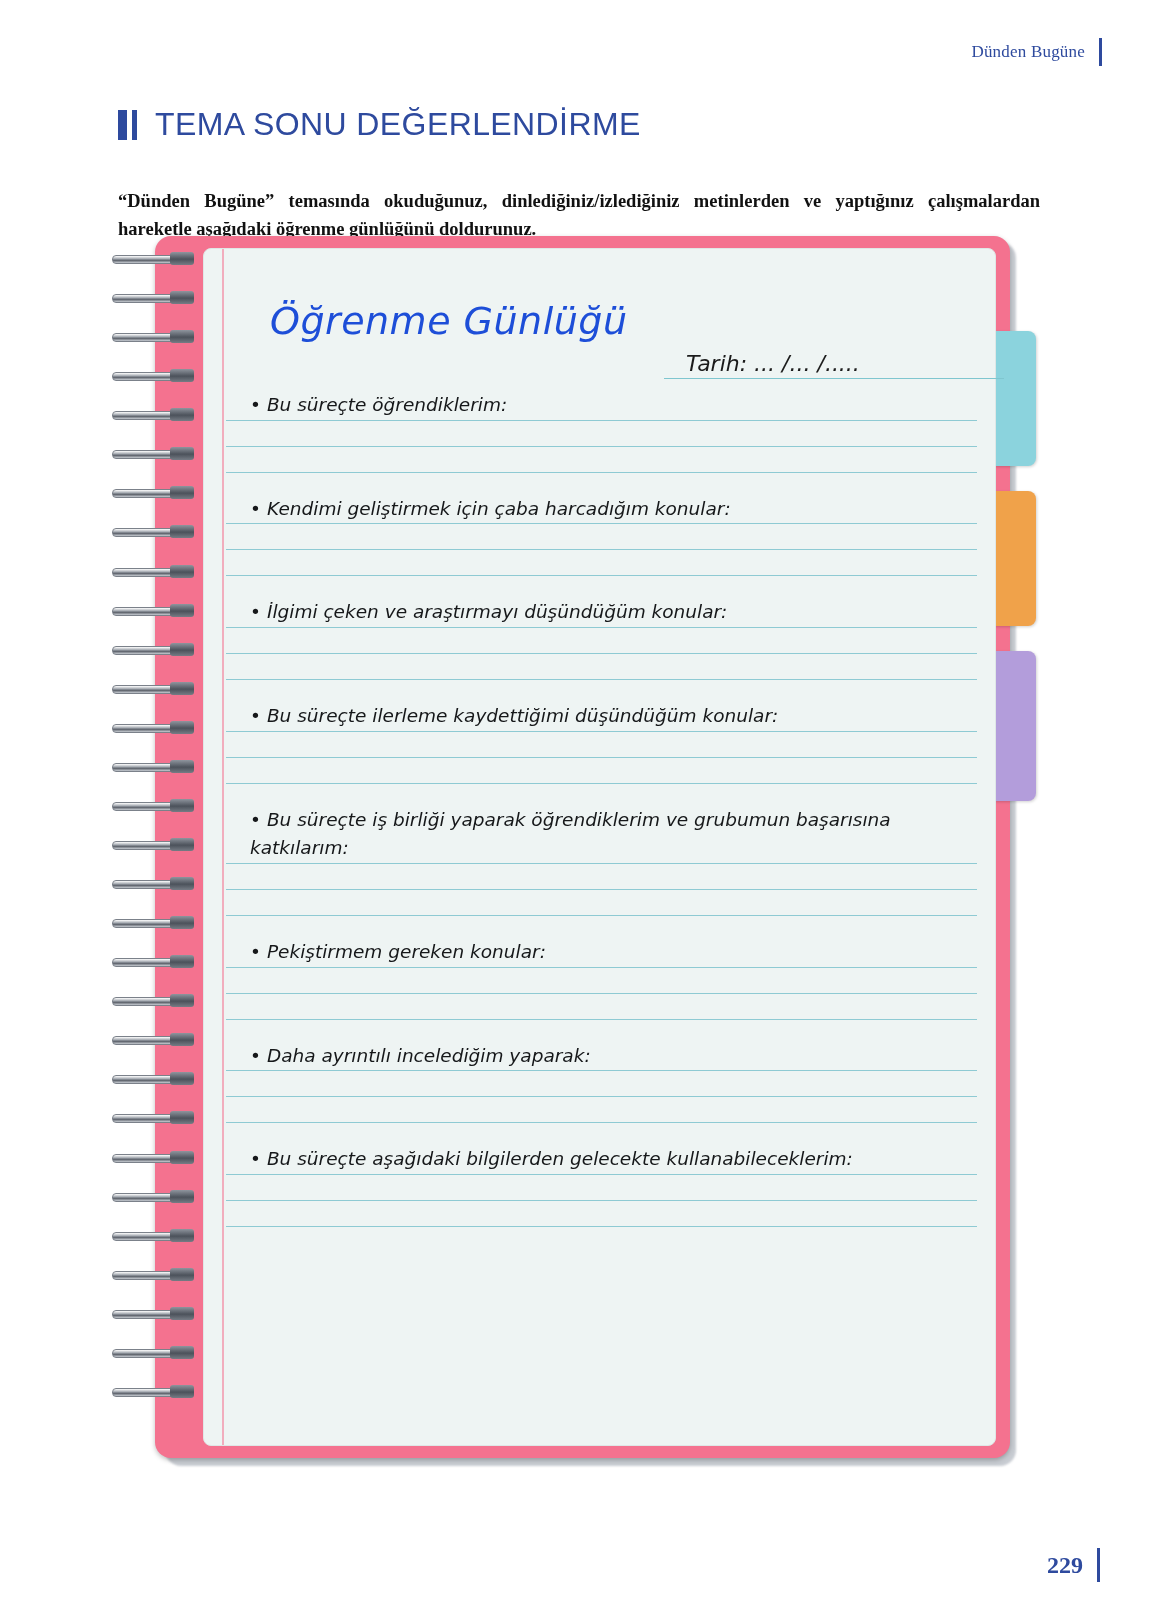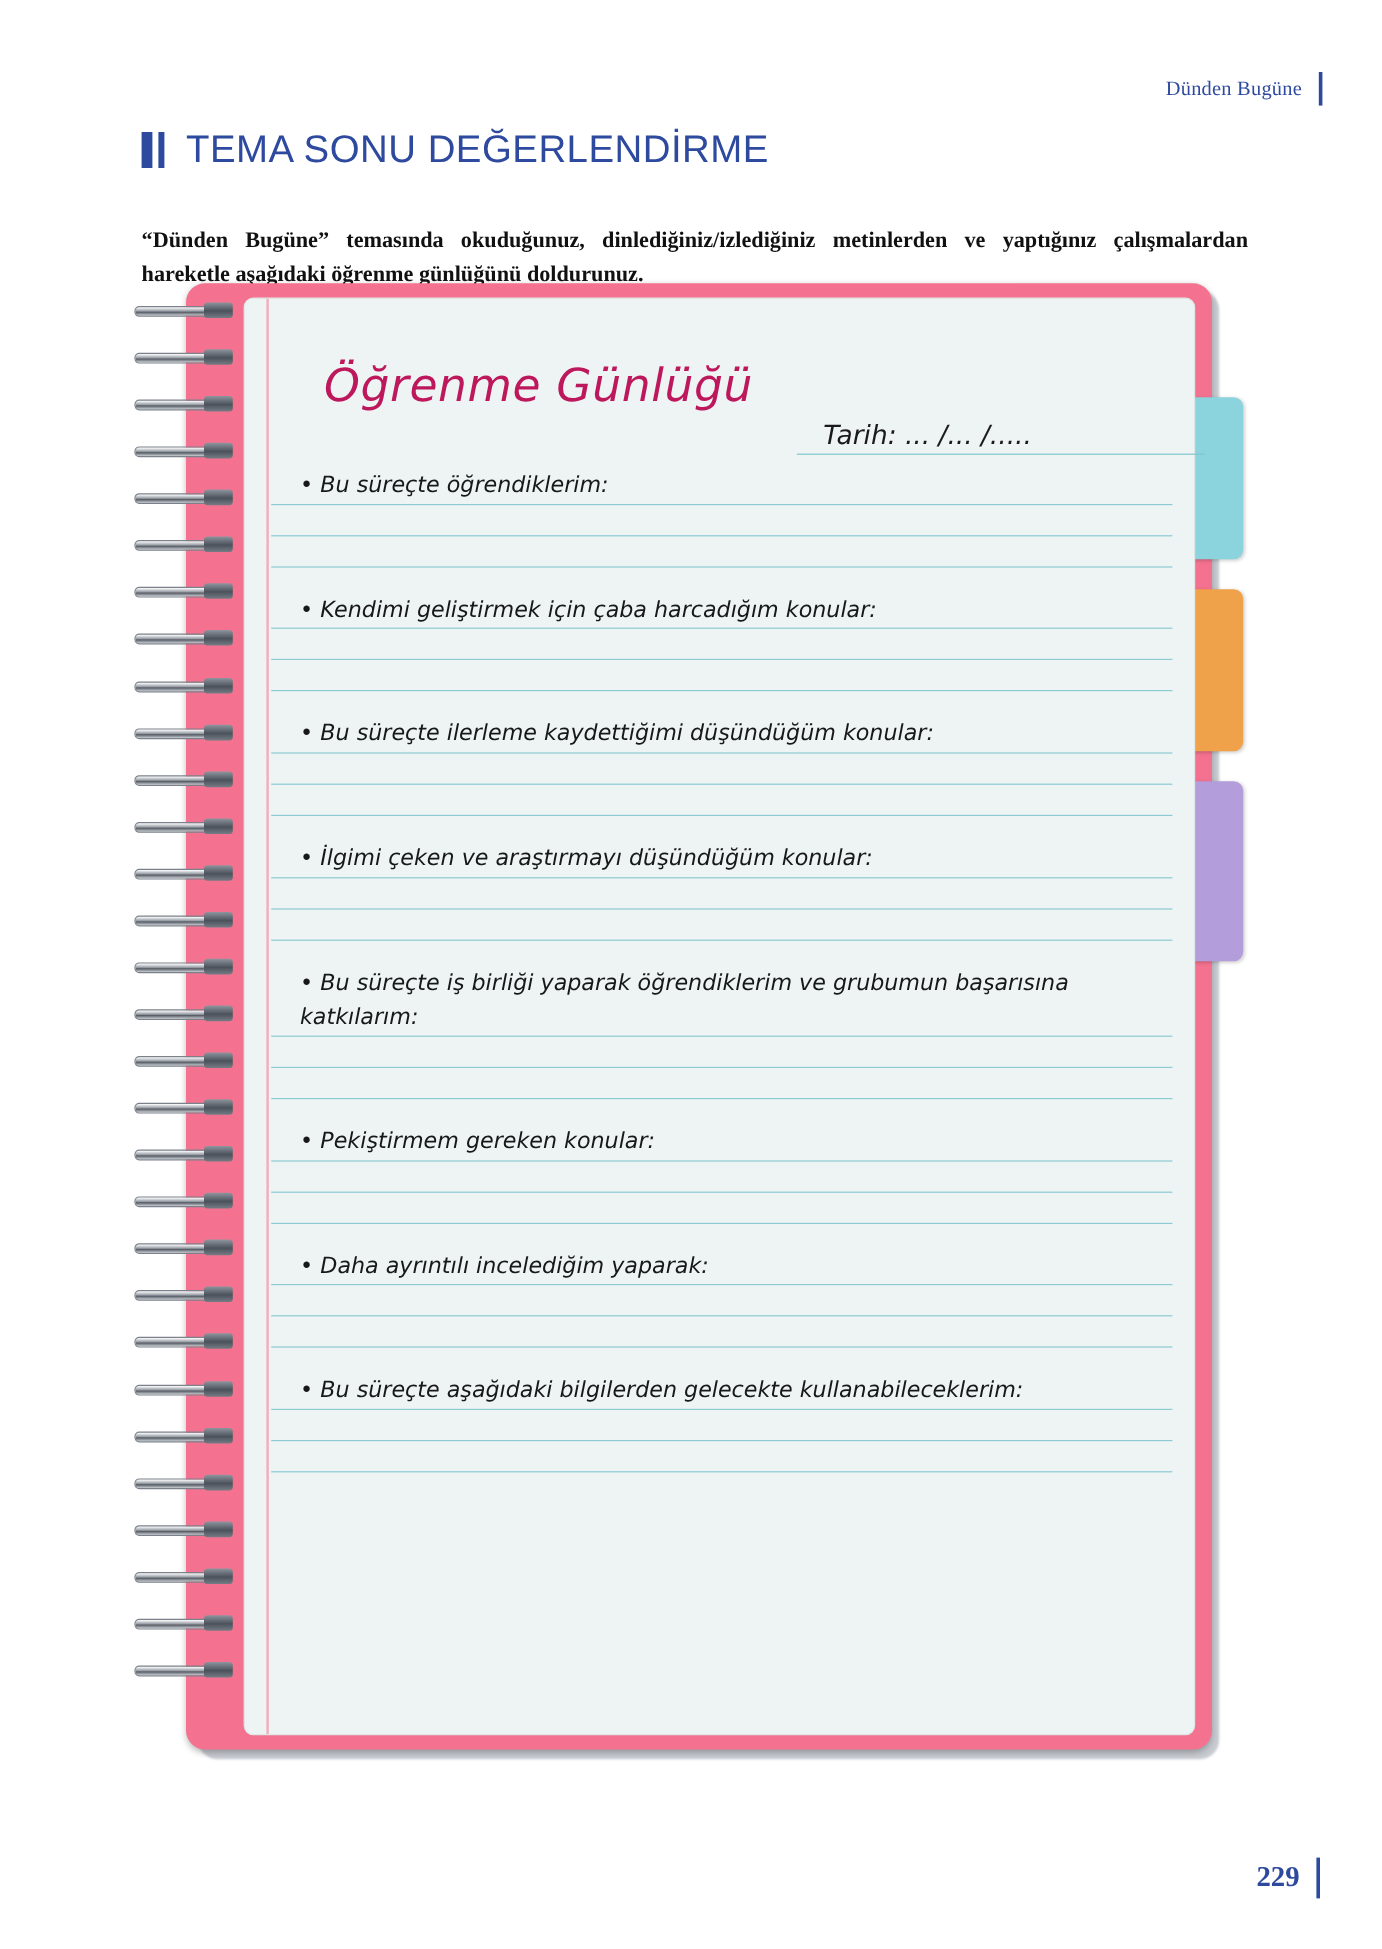--- a/index.html
+++ b/index.html
@@ -11,21 +11,21 @@
     width: 1152px;
     height: 1624px;
     position: relative;
     font-family: "Liberation Serif", serif;
     overflow: hidden;
   }
 
   
   .header-band {
     position: absolute;
-    top: 60px;
+    top: 38px;
     right: 50px;
     display: flex;
     align-items: center;
     gap: 14px;
   }
   .header-theme {
     font-family: "Liberation Serif", serif;
     font-size: 17px;
     color: #2e4a9e;
     letter-spacing: .2px;
@@ -162,21 +162,21 @@
   }
 
   
   .journal-title {
     position: absolute;
     top: 50px;
     left: 66px;
     font-family: "DejaVu Sans", sans-serif;
     font-size: 38px;
     font-style: italic;
-    color: #be185d;
+    color: #1d4ed8;
     letter-spacing: .5px;
   }
   .date-line {
     position: absolute;
     top: 102px;
     left: 460px;
     width: 340px;
   }
   .date-text {
     font-family: "DejaVu Sans", sans-serif;
@@ -294,29 +294,29 @@
         </div>
         <div class="field" style="margin-bottom: 22px;">
           <div class="field-label"><span class="bullet">•</span><span>Kendimi geliştirmek için çaba harcadığım konular:</span></div>
           <div class="rules">
             <div class="rule first"></div>
             <div class="rule"></div>
             <div class="rule"></div>
           </div>
         </div>
         <div class="field" style="margin-bottom: 22px;">
+          <div class="field-label"><span class="bullet">•</span><span>İlgimi çeken ve araştırmayı düşündüğüm konular:</span></div>
+          <div class="rules">
+            <div class="rule first"></div>
+            <div class="rule"></div>
+            <div class="rule"></div>
+          </div>
+        </div>
+        <div class="field" style="margin-bottom: 22px;">
           <div class="field-label"><span class="bullet">•</span><span>Bu süreçte ilerleme kaydettiğimi düşündüğüm konular:</span></div>
-          <div class="rules">
-            <div class="rule first"></div>
-            <div class="rule"></div>
-            <div class="rule"></div>
-          </div>
-        </div>
-        <div class="field" style="margin-bottom: 22px;">
-          <div class="field-label"><span class="bullet">•</span><span>İlgimi çeken ve araştırmayı düşündüğüm konular:</span></div>
           <div class="rules">
             <div class="rule first"></div>
             <div class="rule"></div>
             <div class="rule"></div>
           </div>
         </div>
         <div class="field" style="margin-bottom: 22px;">
           <div class="field-label"><span class="bullet">•</span><span>Bu süreçte iş birliği yaparak öğrendiklerim ve grubumun başarısına katkılarım:</span></div>
           <div class="rules">
             <div class="rule first"></div>

